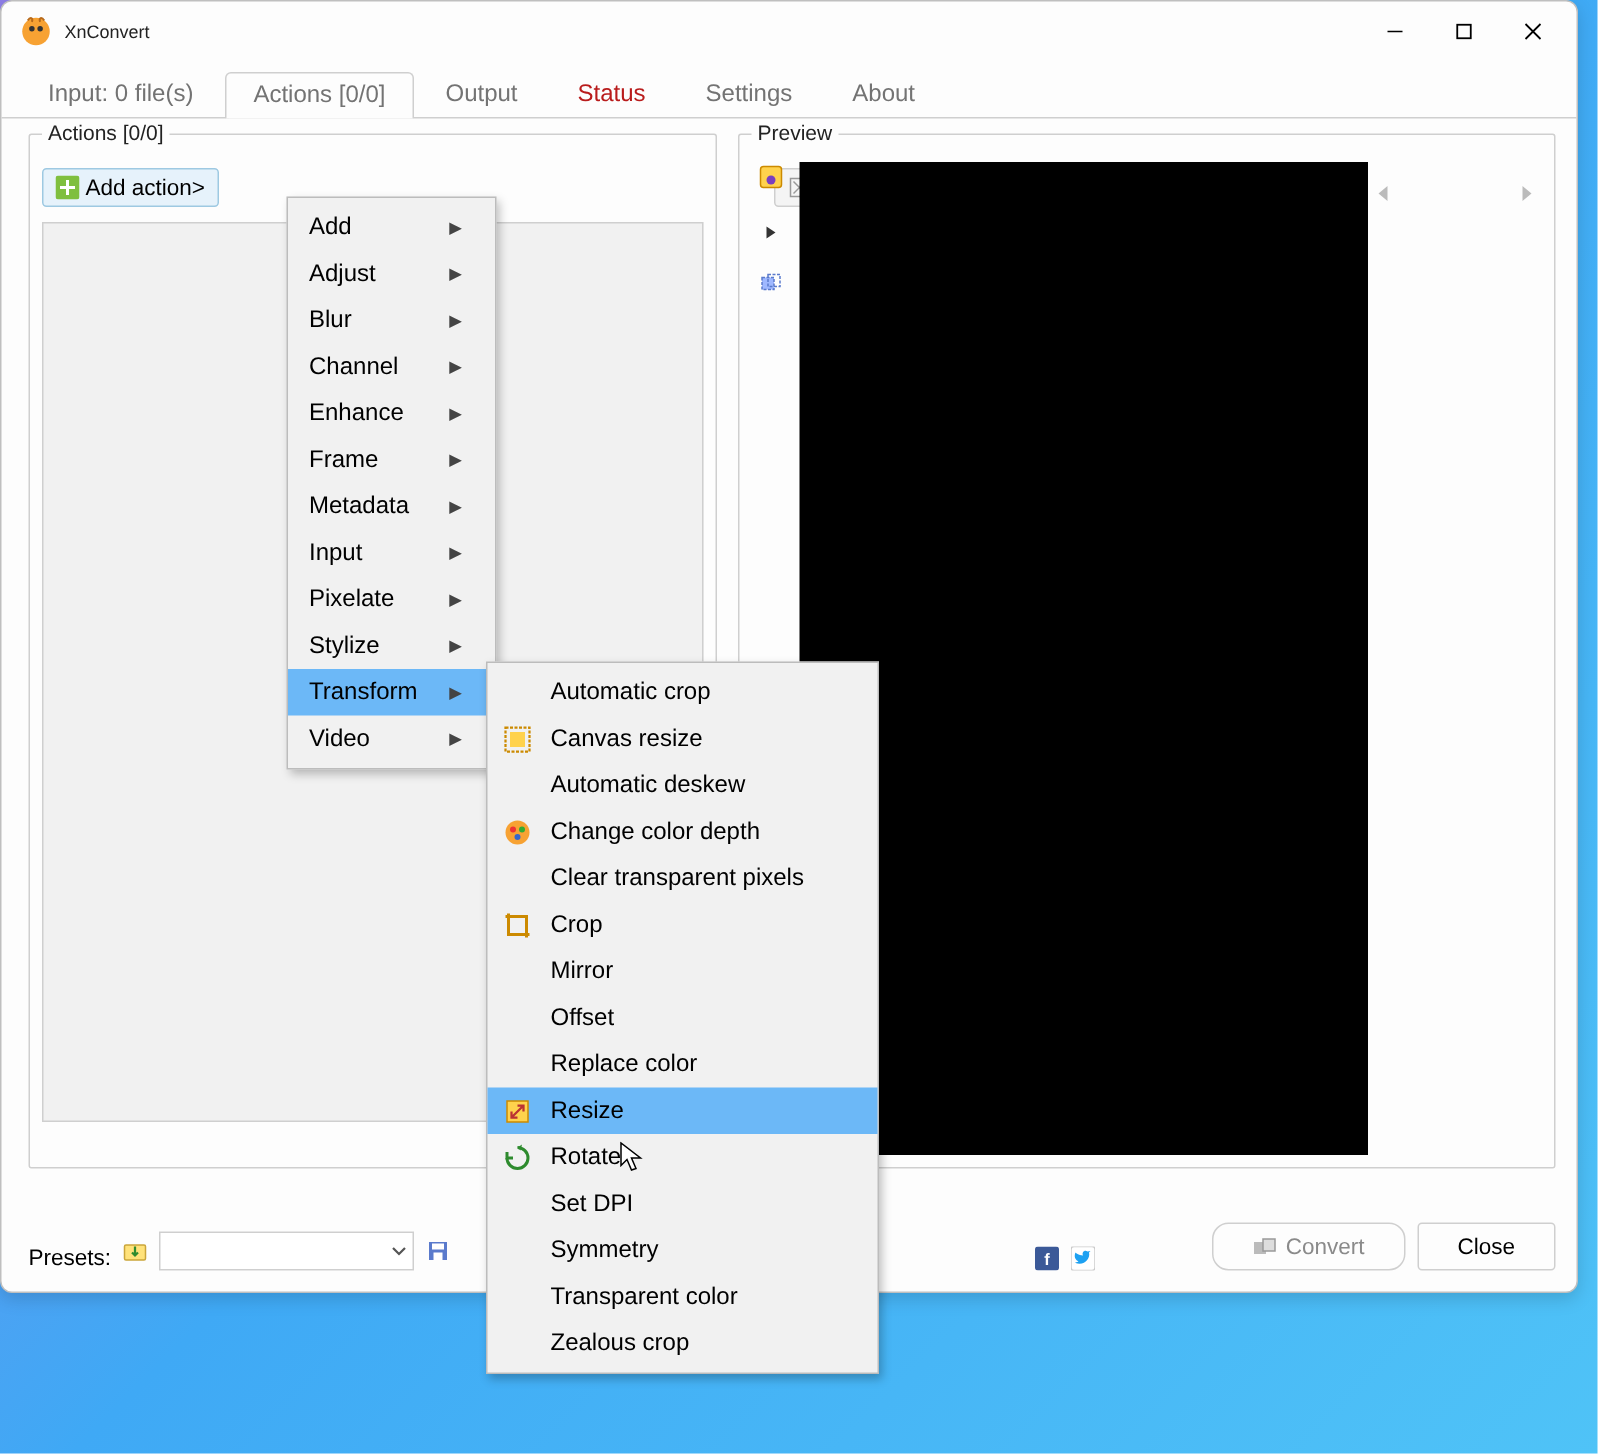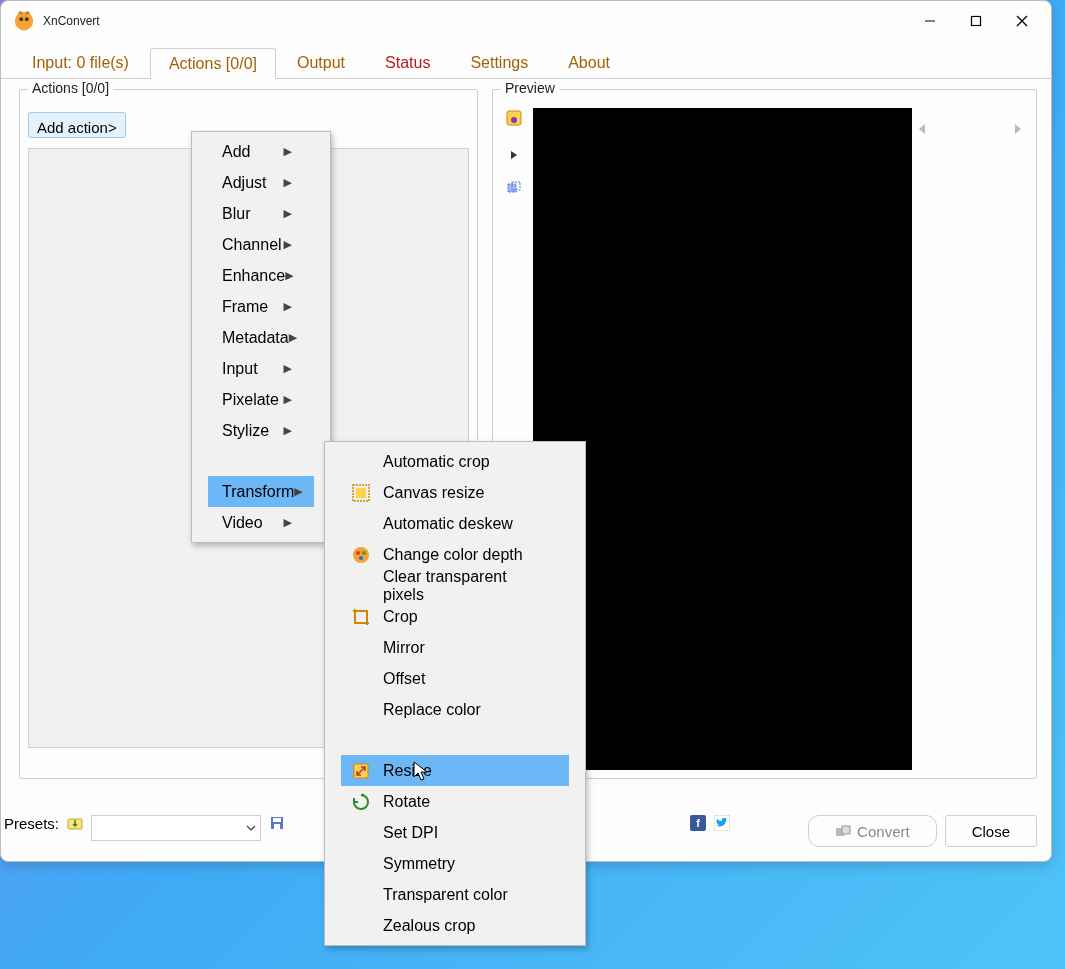--- a/index.html
+++ b/index.html
@@ -5,57 +5,57 @@
   * { box-sizing: border-box; font-family: "Segoe UI", Tahoma, sans-serif; }
   body { margin: 0; width: 1065px; height: 969px; background: linear-gradient(135deg, #8e7ee8 0%, #3fa9f5 50%, #4fc3f7 100%); overflow: hidden; position: relative; }
   .window { position: absolute; top: 0; left: 0; width: 1052px; height: 862px; background: #fdfdfd; border: 1px solid #bfbfbf; border-radius: 8px; box-shadow: 0 4px 12px rgba(0,0,0,0.15); display: flex; flex-direction: column; }
   .titlebar { display: flex; align-items: center; height: 40px; padding: 0 6px; }
   .titlebar .app-icon { width: 22px; height: 22px; margin: 0 8px 0 6px; }
   .titlebar .title { font-size: 12px; flex: 1; color: #222; }
   .winbtn { width: 46px; height: 30px; display: flex; align-items: center; justify-content: center; color: #000; }
   .winbtn svg { width: 12px; height: 12px; }
 
   .tabs { display: flex; align-items: flex-end; border-bottom: 1px solid #cfcfcf; padding: 0 12px; margin-top: 6px; }
-  .tab { padding: 6px 18px; font-size: 16px; color: #a16207; border: 1px solid transparent; border-bottom: none; margin-right: 2px; border-radius: 4px 4px 0 0; }
+  .tab { padding: 6px 18px; font-size: 16px; color: #737373; border: 1px solid transparent; border-bottom: none; margin-right: 2px; border-radius: 4px 4px 0 0; }
   .tab.active { border-color: #cfcfcf; background: #fdfdfd; position: relative; top: 1px; }
   .tab.disabled { color: #b91c1c; }
   .tabs-gap { flex: 1; }
 
   .content { flex: 1; display: flex; padding: 10px 14px 10px 18px; gap: 14px; }
   .left { flex: 1; position: relative; }
   .right { width: 545px; display: flex; flex-direction: column; }
 
   .group { border: 1px solid #cfcfcf; border-radius: 2px; position: relative; padding: 22px 8px 8px 8px; height: 690px; }
   .group-title { position: absolute; top: -10px; left: 8px; background: #fdfdfd; padding: 0 4px; font-size: 14px; color: #222; }
 
   .toolbar-row { display: flex; gap: 6px; margin-bottom: 10px; }
-  .btn { display: inline-flex; align-items: center; gap: 4px; padding: 2px 8px; font-size: 15px; border: 1px solid #9ec9e2; background: #e6f2fb; border-radius: 3px; height: 26px; flex-direction: column; }
+  .btn { display: inline-flex; align-items: center; gap: 4px; padding: 2px 8px; font-size: 15px; border: 1px solid #9ec9e2; background: #e6f2fb; border-radius: 3px; height: 26px; }
   .btn.plain { background: #f4f4f4; border-color: #cfcfcf; }
   .btn.disabled { color: #8a8a8a; }
   .empty-list { border: 1px solid #cfcfcf; background: #f1f1f1; height: 600px; }
 
   .preview-group { border: 1px solid #cfcfcf; border-radius: 2px; position: relative; padding: 18px 8px 8px 8px; height: 690px; display: flex; flex-direction: row; }
   .preview-row { display: flex; gap: 6px; flex: 1; }
   .preview-icons { width: 26px; display: flex; flex-direction: column; align-items: center; gap: 16px; padding-top: 2px; }
   .preview-canvas { flex: 1; background: #000; }
   .nav-arrows { display: flex; justify-content: center; gap: 80px; margin-top: 12px; color: #888; }
 
-  .footer { display: flex; align-items: flex-start; padding: 8px 14px 14px 3px; gap: 8px; }
+  .footer { display: flex; align-items: flex-end; padding: 8px 14px 14px 18px; gap: 8px; }
   .presets-label { font-size: 15px; }
   .combo { border: 1px solid #cfcfcf; height: 26px; width: 170px; background: #fff; display: flex; align-items: center; justify-content: flex-end; padding-right: 4px; }
   .footer-spacer { flex: 1; }
   .footer-btn { border: 1px solid #cfcfcf; background: #fdfdfd; height: 32px; padding: 0 26px; font-size: 15px; border-radius: 3px; display: inline-flex; align-items: center; gap: 6px; }
   .footer-btn.disabled { color: #8a8a8a; border-radius: 11px; }
   .icon-sm { width: 16px; height: 16px; }
   .social { width: 16px; height: 16px; }
 
-  .menu { position: absolute; background: #f1f1f1; border: 1px solid #bcbcbc; box-shadow: 2px 3px 6px rgba(0,0,0,0.25); padding: 4px 16px; }
+  .menu { position: absolute; background: #f1f1f1; border: 1px solid #bcbcbc; box-shadow: 2px 3px 6px rgba(0,0,0,0.25); padding: 4px 0; }
   .menu-item { display: flex; align-items: center; font-size: 16px; height: 31px; padding: 0 22px 0 14px; gap: 0; position: relative; }
   .menu-item .arrow { margin-left: auto; font-size: 11px; color: #444; }
-  .menu-item.highlight { background: #6cb8f7; margin-top: 30px; }
+  .menu-item.highlight { background: #6cb8f7; }
   .submenu .menu-item { padding-left: 42px; }
   .submenu .menu-item .subicon { position: absolute; left: 10px; width: 20px; height: 20px; }
 
   .cursor { position: absolute; width: 18px; height: 22px; pointer-events: none; }
 </style>
 </head>
 <body>
 
 <div class="window">
   <div class="titlebar">

